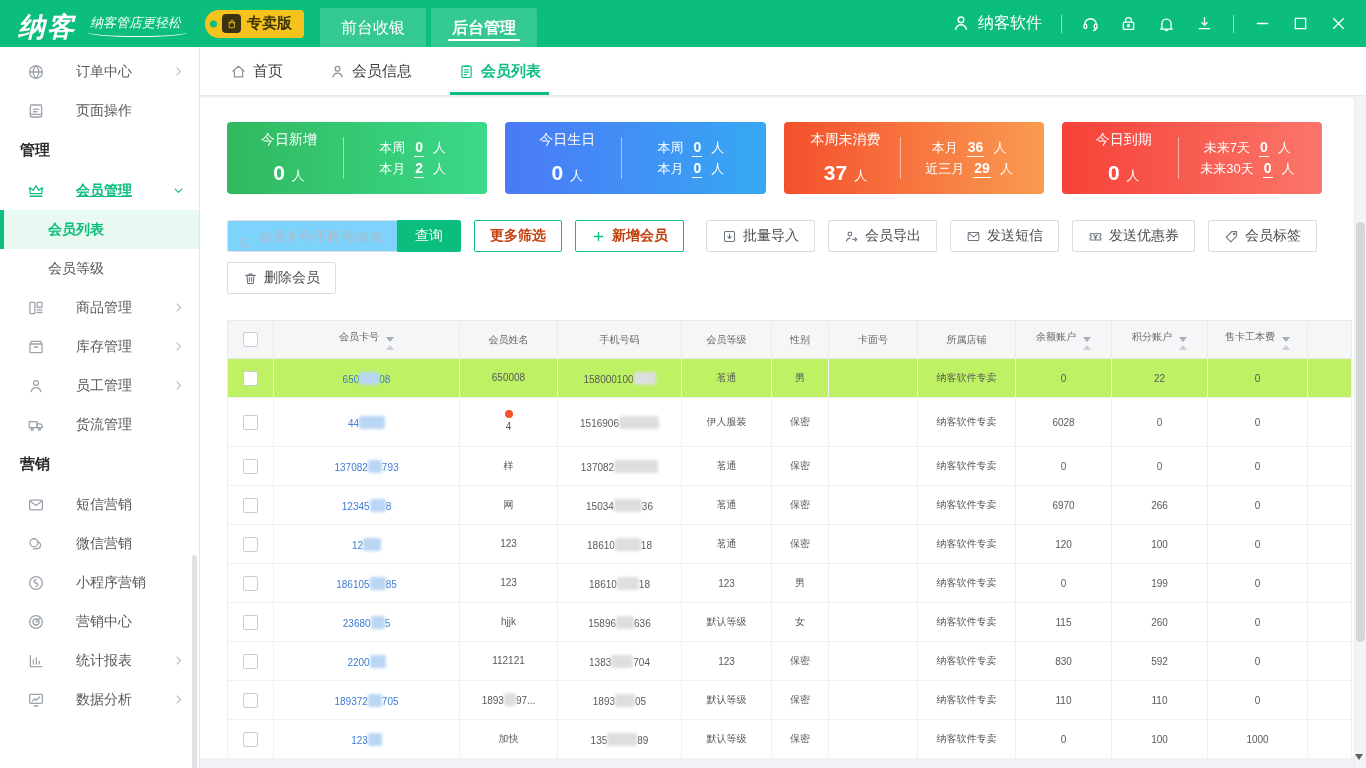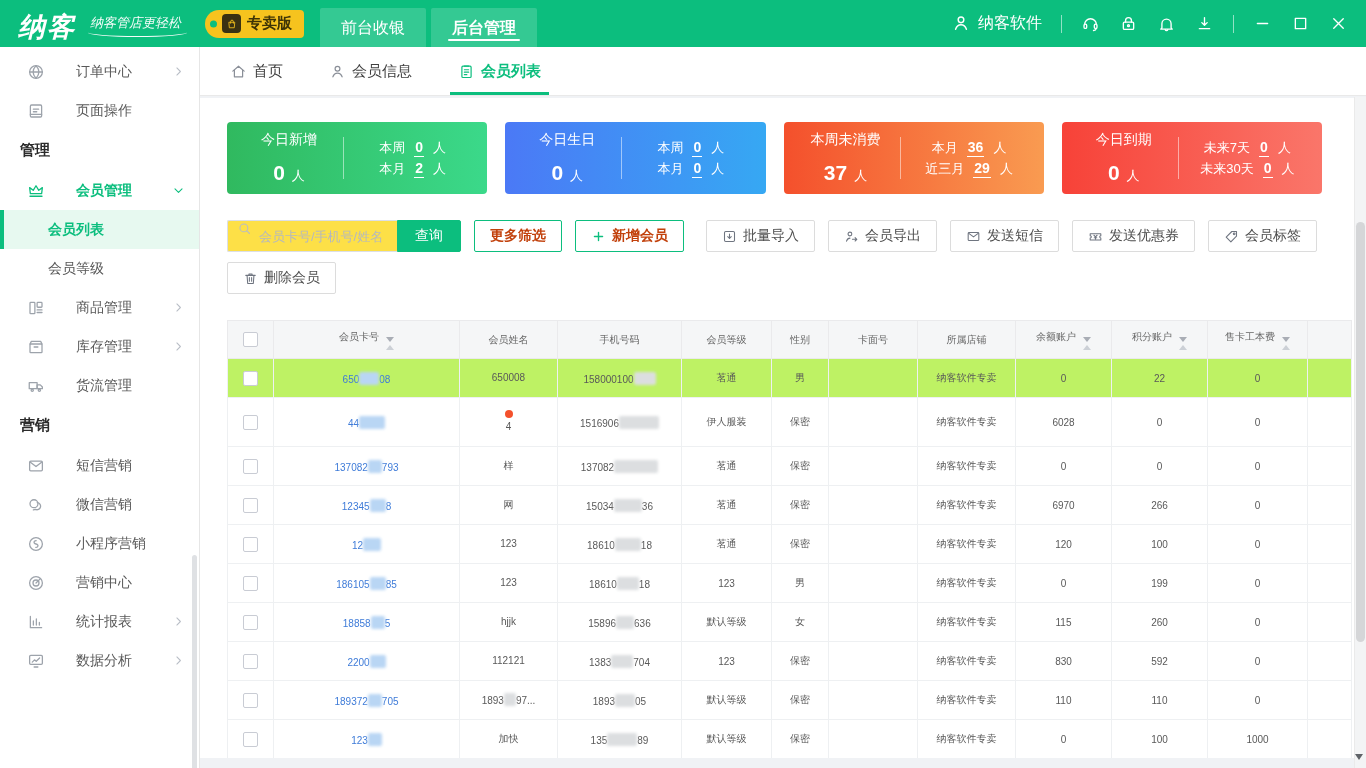--- a/index.html
+++ b/index.html
@@ -33,21 +33,21 @@
 
   
   .frame { flex:1; display:flex; min-height:0; }
 
   
   .sidebar { flex:0 0 200px; width:200px; background:#fff; border-right:1px solid #e6e6e6; padding-top:5px; position:relative; overflow:hidden; }
   .sb-item { height:39px; display:flex; align-items:center; padding:0 14px 0 27px; color:#595959; font-size:14px; cursor:pointer;gap:20px; }
   .sb-item .ic { width:18px; height:18px; margin-right:11px; color:#9da3ab; }
   .sb-item .arr { width:13px; height:13px; margin-left:auto; margin-right:0; color:#b9bec6; stroke-width:2; }
   .sb-item.active-parent, .sb-item.active-parent .ic, .sb-item.active-parent .arr { color:#0cbe7e; }
-  .sb-item.active-parent { font-weight:700; }
+  .sb-item.active-parent { font-weight:700;text-decoration:underline; }
   .sb-sec { height:41px; display:flex; align-items:center; padding-left:20px; font-size:15px; font-weight:700; color:#2b2b2b; }
   .sb-sub { height:39px; display:flex; align-items:center; padding-left:48px; font-size:14px; color:#555; cursor:pointer; }
   .sb-sub.active { background:#e7f9f0; color:#0cbe7e; font-weight:700; border-left:4px solid #0cbe7e; padding-left:44px; }
   .sb-thumb { position:absolute; right:2px; top:508px; width:5px; height:230px; border-radius:3px; background:#dfe1e4; }
 
   
   .main { flex:1; display:flex; flex-direction:column; background:#f0f2f5; position:relative; min-width:0; }
   .pagetabs { flex:0 0 49px; background:#fff; border-bottom:1px solid #e9e9e9; display:flex; align-items:stretch; padding:0 14px 0 30px; }
   .pt-left { display:flex; gap:46px; }
   .pt-tab { display:flex; align-items:center; gap:6px; font-size:15px; color:#3f3f3f; position:relative; cursor:pointer; }
@@ -70,21 +70,21 @@
   .card-val { font-size:21px; font-weight:700; display:flex; align-items:baseline; gap:7px; }
   .card-val .unit { font-size:13px; font-weight:400; }
   .card-div { width:1px; height:42px; background:rgba(255,255,255,.5); margin:0 2px; }
   .card-right { flex:1; display:flex; flex-direction:column; gap:3px; align-items:center; }
   .card-row { font-size:13px; display:flex; align-items:baseline; gap:9px; }
   .card-row b { font-size:14px; border-bottom:1.5px solid #fff; padding:0 1px 1px; }
 
   
   .toolbar { display:flex; margin-top:26px; gap:13px; align-items:center; }
   .searchwrap { display:flex; }
-  .searchbox { position:relative; width:170px; height:32px; border:1px solid #dcdfe6; border-right:none; border-radius:2px 0 0 2px; display:flex; align-items:flex-start; background:#fde047; }
+  .searchbox { position:relative; width:170px; height:32px; border:1px solid #dcdfe6; border-right:none; border-radius:2px 0 0 2px; display:flex; align-items:flex-end; background:#7dd3fc; }
   .searchbox .sic { position:absolute; left:9px; display:flex; }
   .searchbox .ic { width:15px; height:15px; color:#b8bcc4; }
   .searchbox input { border:none; outline:none; width:100%; height:100%; padding-left:31px; font-size:13px; color:#333; background:transparent; font-family:inherit; }
   input::placeholder { color:#b4b8bf; }
   .btn { height:32px; display:inline-flex; align-items:center; justify-content:center; gap:6px; font-size:14px; background:#fff; border:1px solid #dcdcdc; color:#4e4e4e; padding:0 15px; border-radius:2px; cursor:pointer; font-family:inherit; }
   .btn .ic { width:15px; height:15px; color:#6f7580; }
   .btn-solid { background:#0cbe7e; border:1px solid #0cbe7e; color:#fff; border-radius:0 2px 2px 0; padding:0 17px; }
   .btn-outline { border-color:#0cbe7e; color:#c2410c; font-weight:600; }
   .btn-outline .ic { color:#0cbe7e; stroke-width:2.2; }
   .gap-l { margin-left:9px; }
@@ -253,20 +253,30 @@
           <svg class="ic arr" viewBox="0 0 24 24">
             <path d="M9 5.5l6.5 6.5L9 18.5"></path>
           </svg>
         </div>
         <div class="sb-item">
           <svg class="ic " viewBox="0 0 24 24">
             <rect x="4" y="8" width="16" height="11.5" rx="1"></rect>
             <path d="M4 8l1.8-3.5h12.4L20 8M9.5 12h5"></path>
           </svg>
           <span>库存管理</span>
+          <svg class="ic arr" viewBox="0 0 24 24">
+            <path d="M9 5.5l6.5 6.5L9 18.5"></path>
+          </svg>
+        </div>
+        <div class="sb-item">
+          <svg class="ic " viewBox="0 0 24 24">
+            <circle cx="12" cy="8" r="3.3"></circle>
+            <path d="M5.5 19.5c1.3-3.8 3.6-5.3 6.5-5.3s5.2 1.5 6.5 5.3"></path>
+          </svg>
+          <span>员工管理</span>
           <svg class="ic arr" viewBox="0 0 24 24">
             <path d="M9 5.5l6.5 6.5L9 18.5"></path>
           </svg>
         </div>
         <div class="sb-item">
           <svg class="ic " viewBox="0 0 24 24">
             <rect x="3" y="7.5" width="10.5" height="8"></rect>
             <path d="M13.5 10.5h4.2l2.8 2.8v2.2h-7z"></path>
             <circle cx="7" cy="17.8" r="1.5"></circle>
             <circle cx="16.5" cy="17.8" r="1.5"></circle>
@@ -658,21 +668,21 @@
                 <td>纳客软件专卖</td>
                 <td>0</td>
                 <td>199</td>
                 <td>0</td>
                 <td></td>
               </tr>
               <tr class="">
                 <td>
                   <div class="checkbox"></div>
                 </td>
-                <td><a class="lnk"><span>18858</span><span class="redact blue" style="width:14px"></span><span>5</span></a></td>
+                <td><a class="lnk"><span>23680</span><span class="redact blue" style="width:14px"></span><span>5</span></a></td>
                 <td><span class="namecell">
                     <span><span>hjjk</span></span>
                   </span></td>
                 <td><span>15896</span><span class="redact gray" style="width:18px"></span><span>636</span></td>
                 <td>默认等级</td>
                 <td>女</td>
                 <td></td>
                 <td>纳客软件专卖</td>
                 <td>115</td>
                 <td>260</td>

